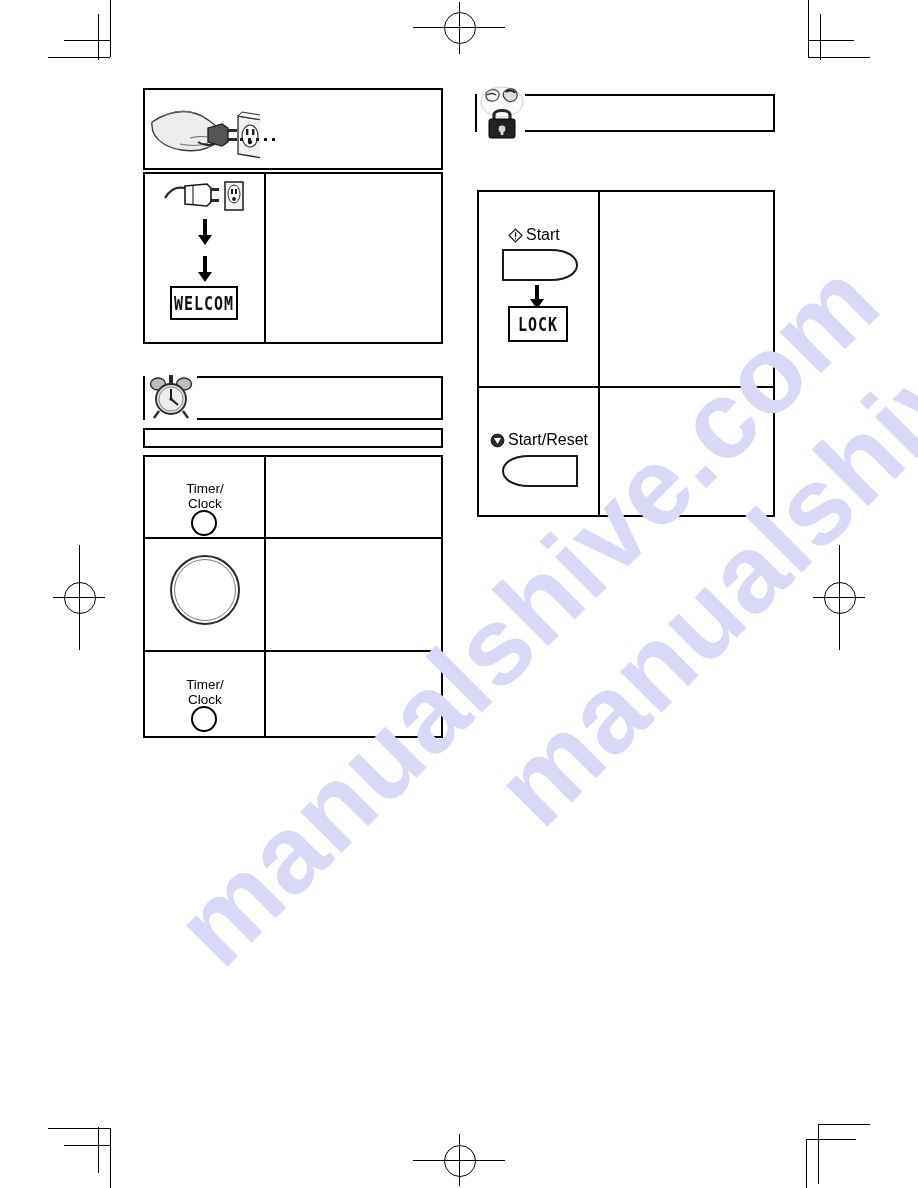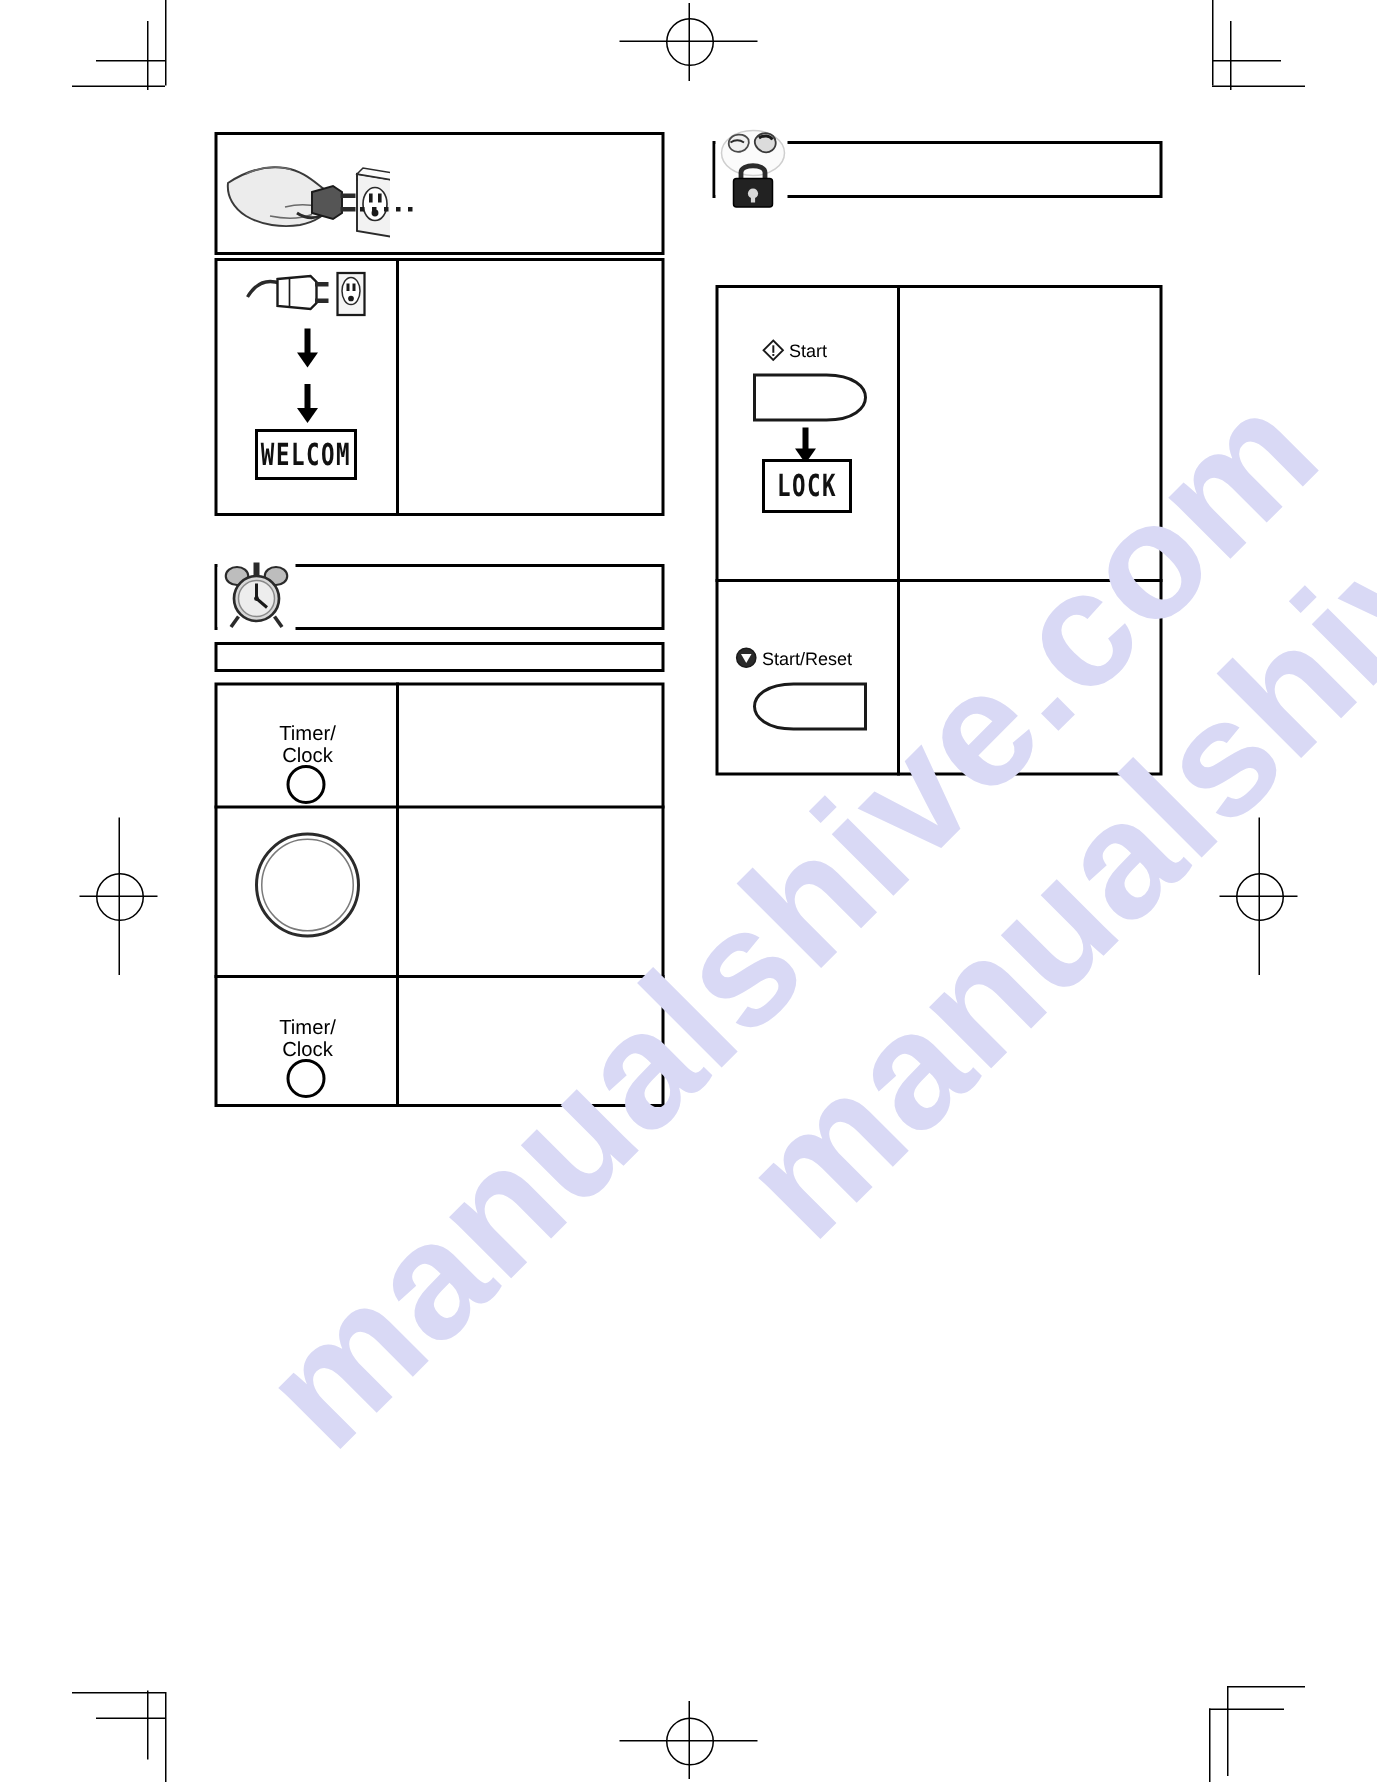--- a/index.html
+++ b/index.html
@@ -67,21 +67,21 @@
   .arrow{position:absolute;width:14px;}
   .arrow .shaft{position:absolute;left:5px;top:0;width:4px;background:#000;}
   .arrow .head{
     position:absolute;left:0;width:0;height:0;
     border-left:7px solid transparent;border-right:7px solid transparent;
     border-top:10px solid #000;
   }
 
   
   .btn-label{
-    position:absolute;font-size:12px;white-space:nowrap;
+    position:absolute;font-size:16px;white-space:nowrap;
     font-family:"Liberation Sans", sans-serif;
     text-align:right;
   }
   .paddle{position:absolute;}
   .paddle svg{display:block;}
 
   .knob{
     position:absolute;border-radius:50%;
     border:2px solid #2b2b2b;box-sizing:border-box;background:#fff;
   }

